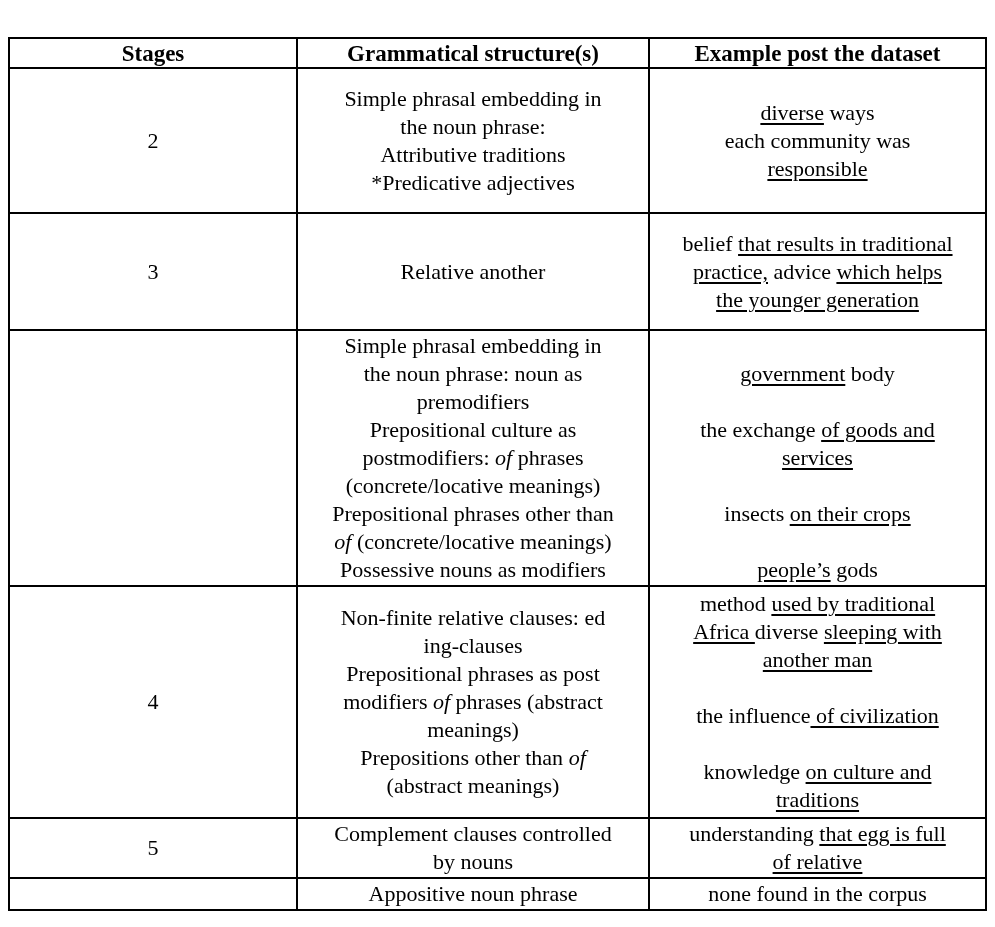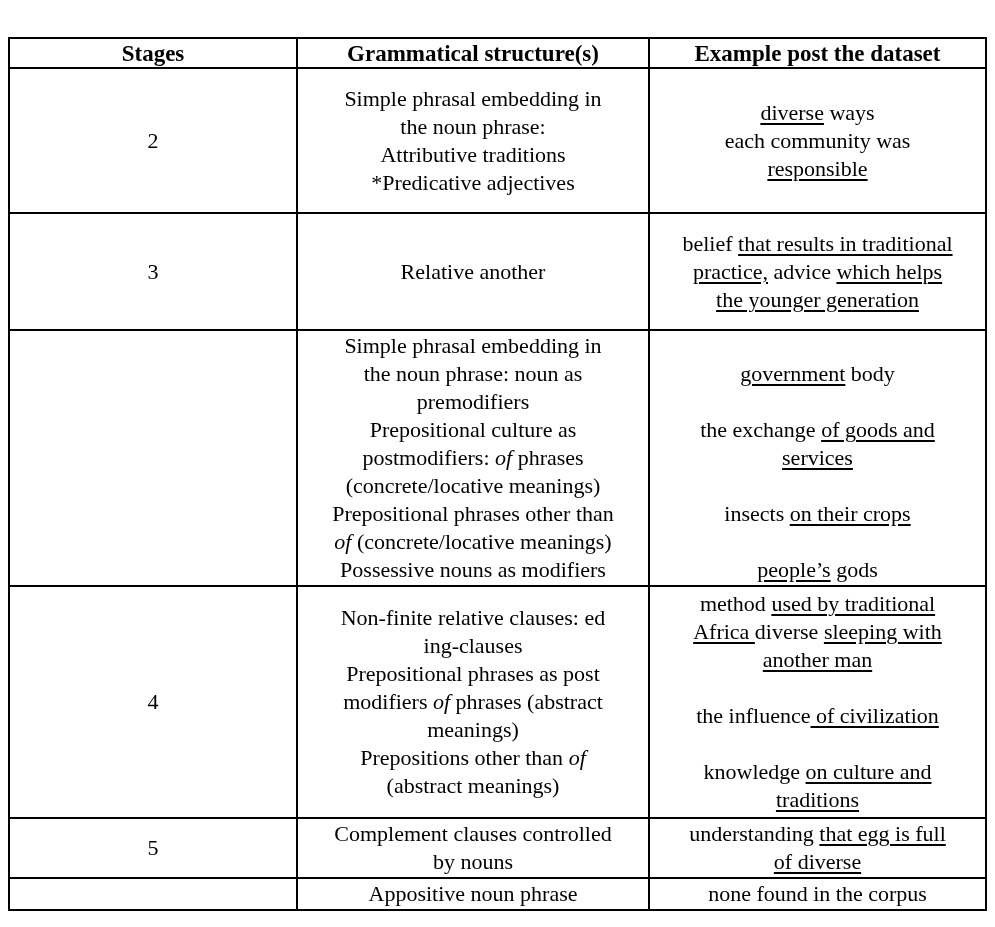--- a/index.html
+++ b/index.html
@@ -148,21 +148,21 @@
           </td>
         </tr>
         <tr style="height: 60px;">
           <td class="stage-cell">5</td>
           <td class="structure-cell">
             <div class="line"><span class="seg">Complement clauses controlled</span></div>
             <div class="line"><span class="seg">by nouns</span></div>
           </td>
           <td class="example-cell">
             <div class="line"><span class="seg b">understanding</span><span class="seg"> </span><span class="seg u">that egg is full</span></div>
-            <div class="line"><span class="seg u">of diverse</span></div>
+            <div class="line"><span class="seg u">of relative</span></div>
           </td>
         </tr>
         <tr style="height: 32px;">
           <td class="stage-cell"></td>
           <td class="structure-cell">
             <div class="line"><span class="seg">Appositive noun phrase</span></div>
           </td>
           <td class="example-cell">
             <div class="line"><span class="seg">none found in the corpus</span></div>
           </td>

